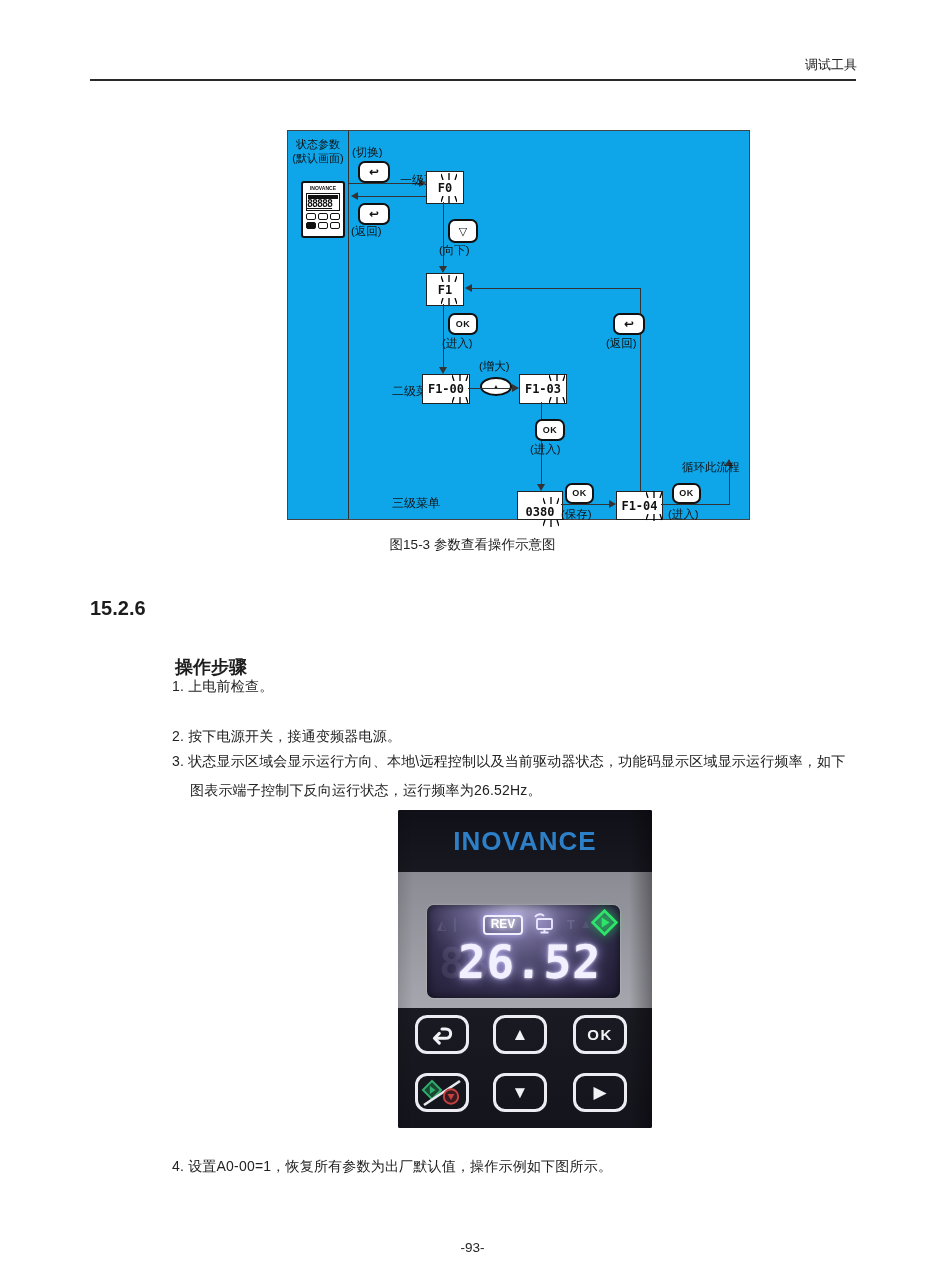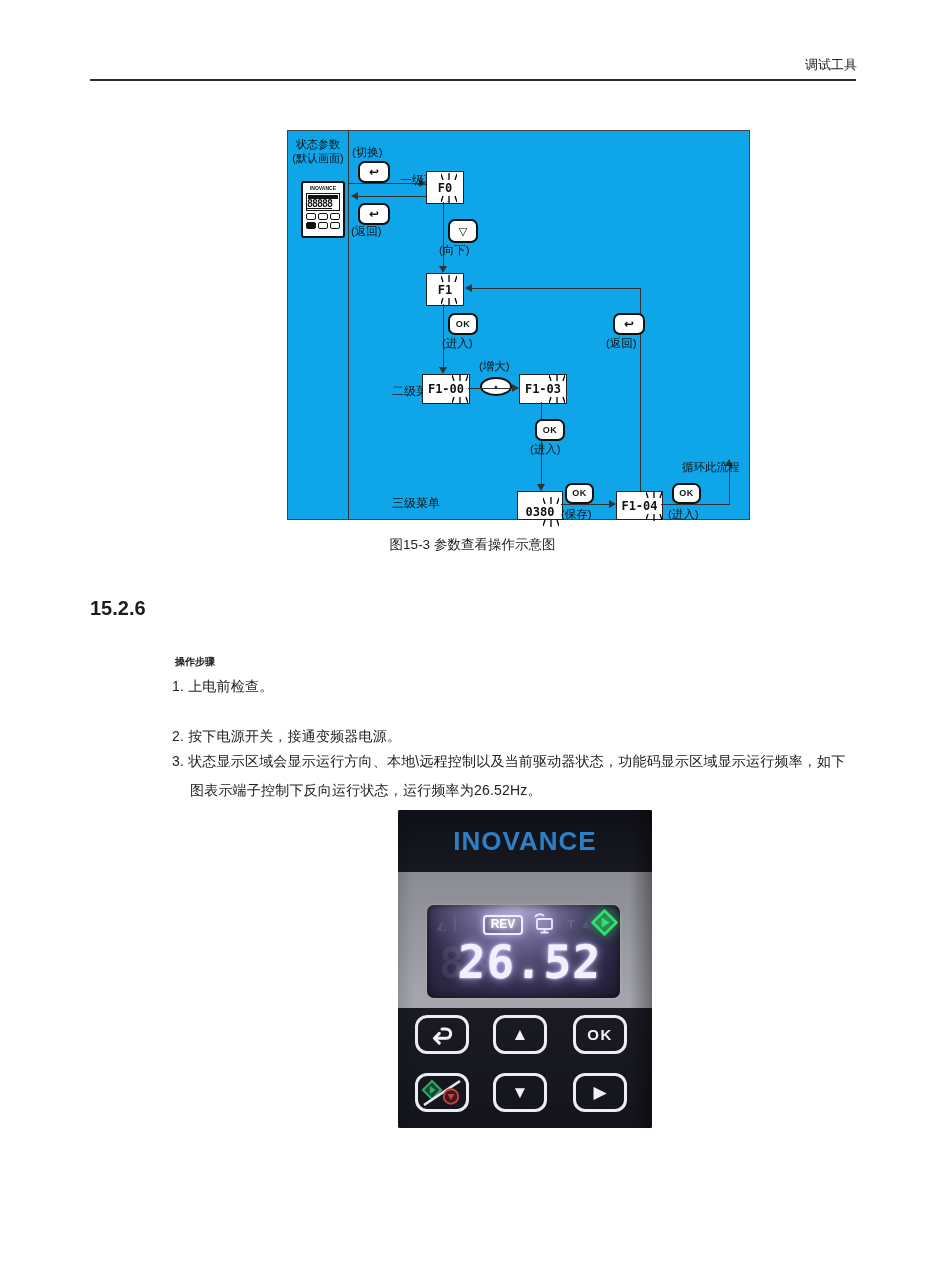--- a/index.html
+++ b/index.html
@@ -43,21 +43,21 @@
   .mini-strip{height:4px;background:#111;margin:1px 1px 0 1px;}
   .mini-digits{font-family:"DejaVu Sans Mono",monospace;font-size:10px;font-weight:bold;line-height:9px;letter-spacing:-1px;color:#111;text-decoration:underline;}
   .mini-keys{display:grid;grid-template-columns:repeat(3,1fr);grid-auto-rows:7px;gap:2px;margin:1px 3px;}
   .mini-key{border:1px solid #111;border-radius:2px;}
   .mini-key.filled{background:#111;}
 
   
   .caption{left:0;right:0;text-align:center;top:536px;font-size:13.5px;color:#222;}
   .sec-num{left:90px;top:597px;font-size:20px;font-weight:bold;}
   .sec-title{left:175px;top:596px;font-size:20px;font-weight:bold;letter-spacing:.5px;}
-  .steps-h{left:175px;top:655px;font-size:10px;font-weight:bold;}
+  .steps-h{left:175px;top:655px;font-size:18px;font-weight:bold;}
   .step{font-size:14px;color:#222;letter-spacing:.2px;}
   .book{font-style:italic;}
 
   
   .photo{position:absolute;left:398px;top:810px;width:254px;height:318px;border-radius:2px;overflow:hidden;background:#17171f;}
   .photo::after{content:"";position:absolute;inset:0;background:linear-gradient(90deg,rgba(0,0,0,.12) 0%,transparent 6%,transparent 91%,rgba(0,0,0,.35) 100%);pointer-events:none;}
   .ph-top{position:absolute;left:0;top:0;width:100%;height:62px;background:linear-gradient(#101018,#181820);}
   .ph-brand{position:absolute;left:0;right:0;top:16px;text-align:center;font-size:26px;font-weight:bold;color:#2d80c8;letter-spacing:1px;}
   .ph-mid{position:absolute;left:0;top:62px;width:100%;height:136px;background:linear-gradient(#8b8b93,#a6a6ae);}
   .lcd{position:absolute;left:29px;top:33px;width:193px;height:93px;border-radius:7px;
@@ -296,14 +296,16 @@
       </div>
       <div class="pk r2 c2">
         <span class="tri">▼</span>
       </div>
       <div class="pk r2 c3">
         <span class="tri">▶</span>
       </div>
     </div>
   </div>
 
-
+  <div class="abs step" style="left:172px;top:1158px;">4. 设置A0-00=1，恢复所有参数为出厂默认值，操作示例如下图所示。</div>
+
+  <div class="abs footer">-93-</div>
 </div>
 
 </body></html>

